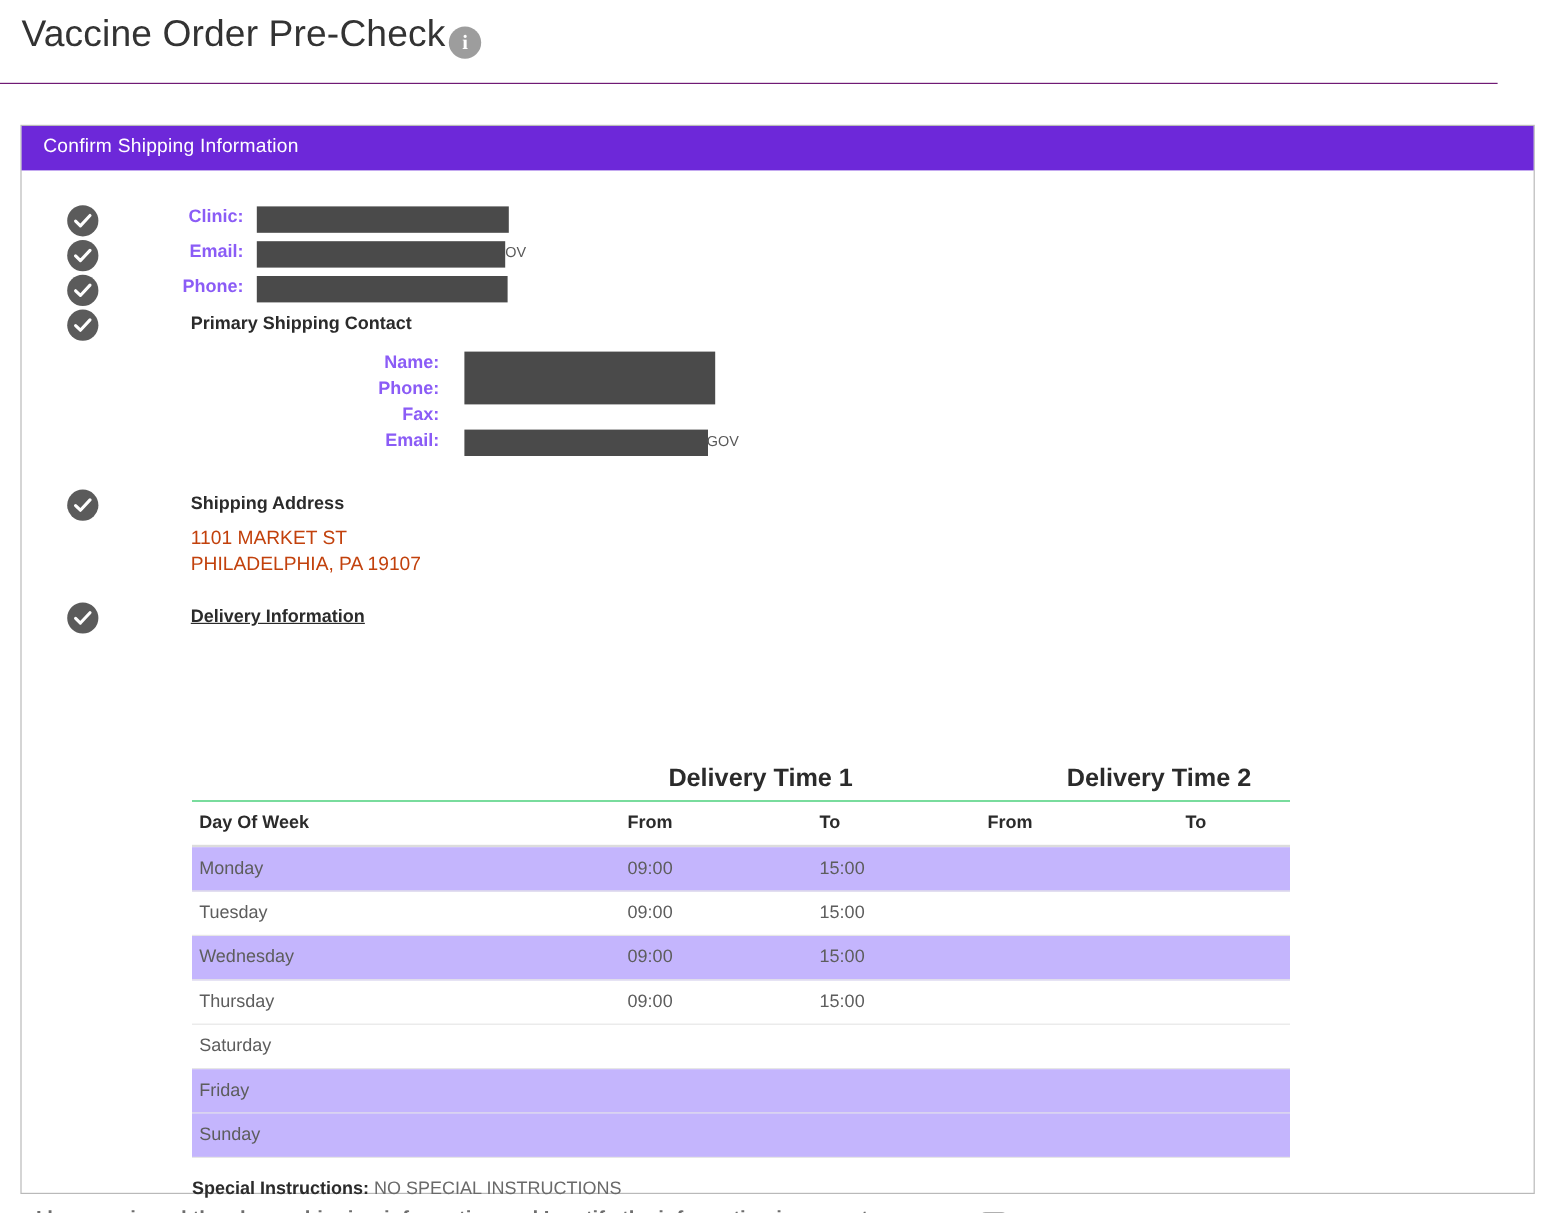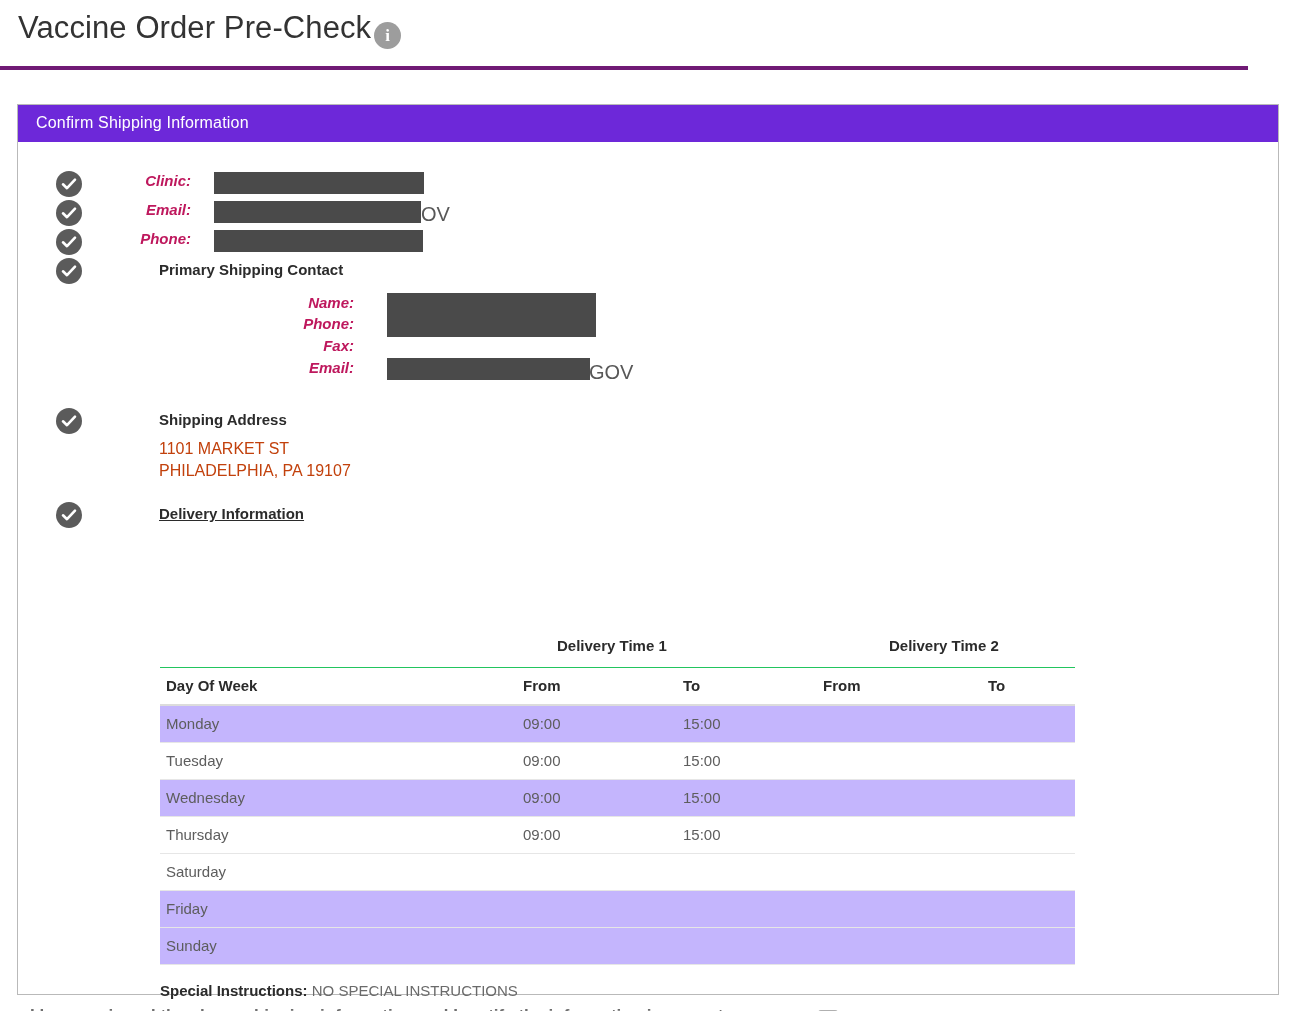--- a/index.html
+++ b/index.html
@@ -15,21 +15,21 @@
     color: #333333;
     overflow: hidden;
   }
 
   
   #page-header {
     position: absolute;
     left: 0; top: 0;
     width: 1248px;
     height: 70px;
-    border-bottom: 4px solid #701a75;
+    border-bottom: 1px solid #701a75;
     box-sizing: border-box;
   }
   #page-title {
     position: absolute;
     left: 18px; top: 10px;
     font-size: 31px;
     font-weight: 400;
     color: #333333;
     letter-spacing: 0.1px;
     white-space: nowrap;
@@ -93,34 +93,33 @@
   .check-icon svg { display: block; }
 
   
   .field-row {
     position: absolute;
     height: 22px;
     white-space: nowrap;
   }
   .field-label {
     position: absolute;
-    right: 12px; top: 0;
+    right: 0; top: 0;
     font-size: 15px;
     font-weight: 700;
-    color: #be185d;
-    font-style: italic;
+    color: #8b5cf6;
   }
   .redact {
     position: absolute;
     background: #4a4a4a;
     height: 22px;
   }
   .trailing-text {
     position: absolute;
-    font-size: 20px;
+    font-size: 12px;
     color: #585858;
     white-space: nowrap;
   }
   .section-heading {
     position: absolute;
     font-size: 15px;
     font-weight: 700;
     color: #2b2b2b;
     white-space: nowrap;
   }
@@ -136,21 +135,21 @@
     position: absolute;
     left: 142px; top: 495px;
     width: 915px;
   }
   .tbl-group-row {
     position: relative;
     height: 30px;
   }
   .tbl-group-cell {
     position: absolute;
-    font-size: 15px;
+    font-size: 21px;
     font-weight: 700;
     color: #2b2b2b;
     white-space: nowrap;
   }
   .tbl-head-row {
     position: relative;
     height: 36px;
     border-top: 1px solid #22c55e;
     border-bottom: 2px solid #dcdcdc;
   }

